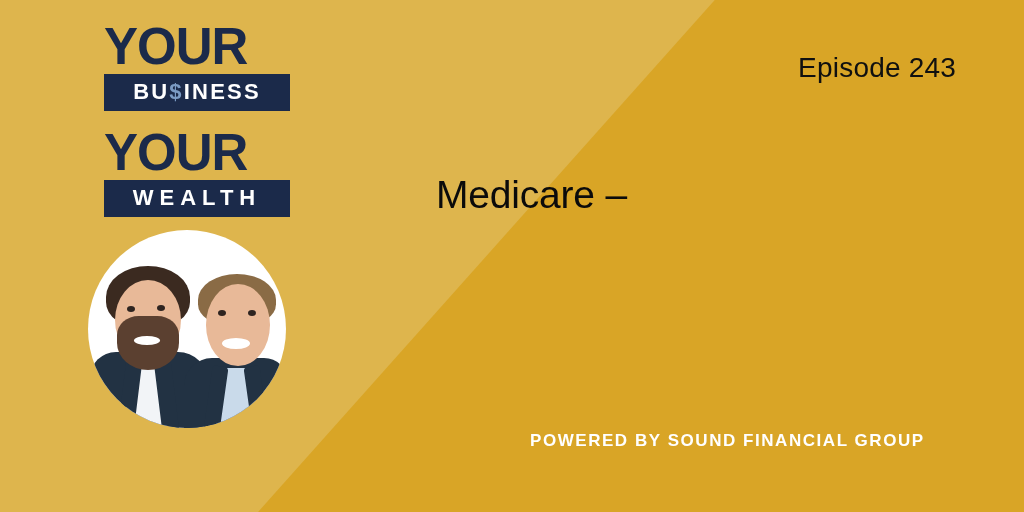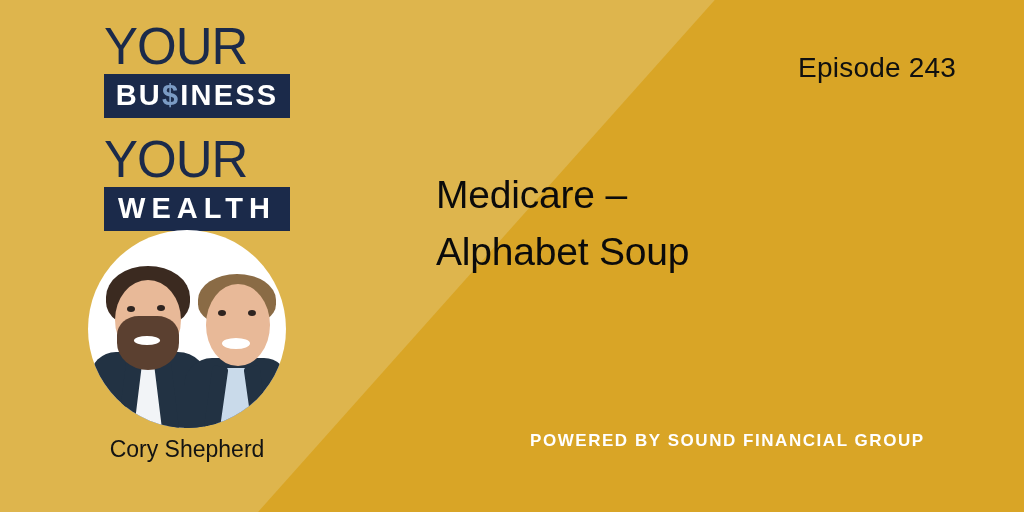--- a/index.html
+++ b/index.html
@@ -31,33 +31,33 @@
   }
 
   
   #logo {
     position: absolute;
     left: 104px;
     top: 22px;
     width: 186px;
   }
   .logo-word {
-    font-weight: 400;
+    font-weight: 700;
     font-size: 51px;
     line-height: 0.98;
     letter-spacing: -1px;
     color: #1B2A4A;
     margin: 0;
     text-align: left;
   }
   .logo-bar {
     background: #1B2A4A;
     color: #FFFFFF;
     font-weight: 700;
-    font-size: 29px;
+    font-size: 22px;
     letter-spacing: 2.2px;
     text-align: center;
     padding: 5px 4px 6px 4px;
     margin-top: 2px;
     box-sizing: border-box;
     width: 186px;
     white-space: nowrap;
   }
   .logo-bar .dollar {
     color: #7B9BC4;
@@ -201,25 +201,23 @@
     <div class="suit" style="left:120px; top:136px; width:16px; height:66px; transform:rotate(8deg); border-radius:4px;"></div>
     <div class="suit" style="left:160px; top:136px; width:16px; height:66px; transform:rotate(-8deg); border-radius:4px;"></div>
     <div class="hair" style="left:110px; top:44px; width:78px; height:52px; background:#8A6B45;"></div>
     <div class="head" style="left:118px; top:54px; width:64px; height:82px;"></div>
     <div class="mouth" style="left:134px; top:108px; width:28px; height:11px;"></div>
     <div class="eye" style="left:130px; top:80px; width:8px; height:6px;"></div>
     <div class="eye" style="left:160px; top:80px; width:8px; height:6px;"></div>
   </div>
 
   <div id="names">
-    <div>Cory Shepherd</div>
   </div>
 
   <div id="episode">Episode 243</div>
 
   <div id="title">
     <span class="tline">Medicare –</span>
-    <span class="tline">Alphabet Soup</span>
   </div>
 
   <div id="footer">POWERED BY SOUND FINANCIAL GROUP</div>
 
 </div>
 
 </body></html>

